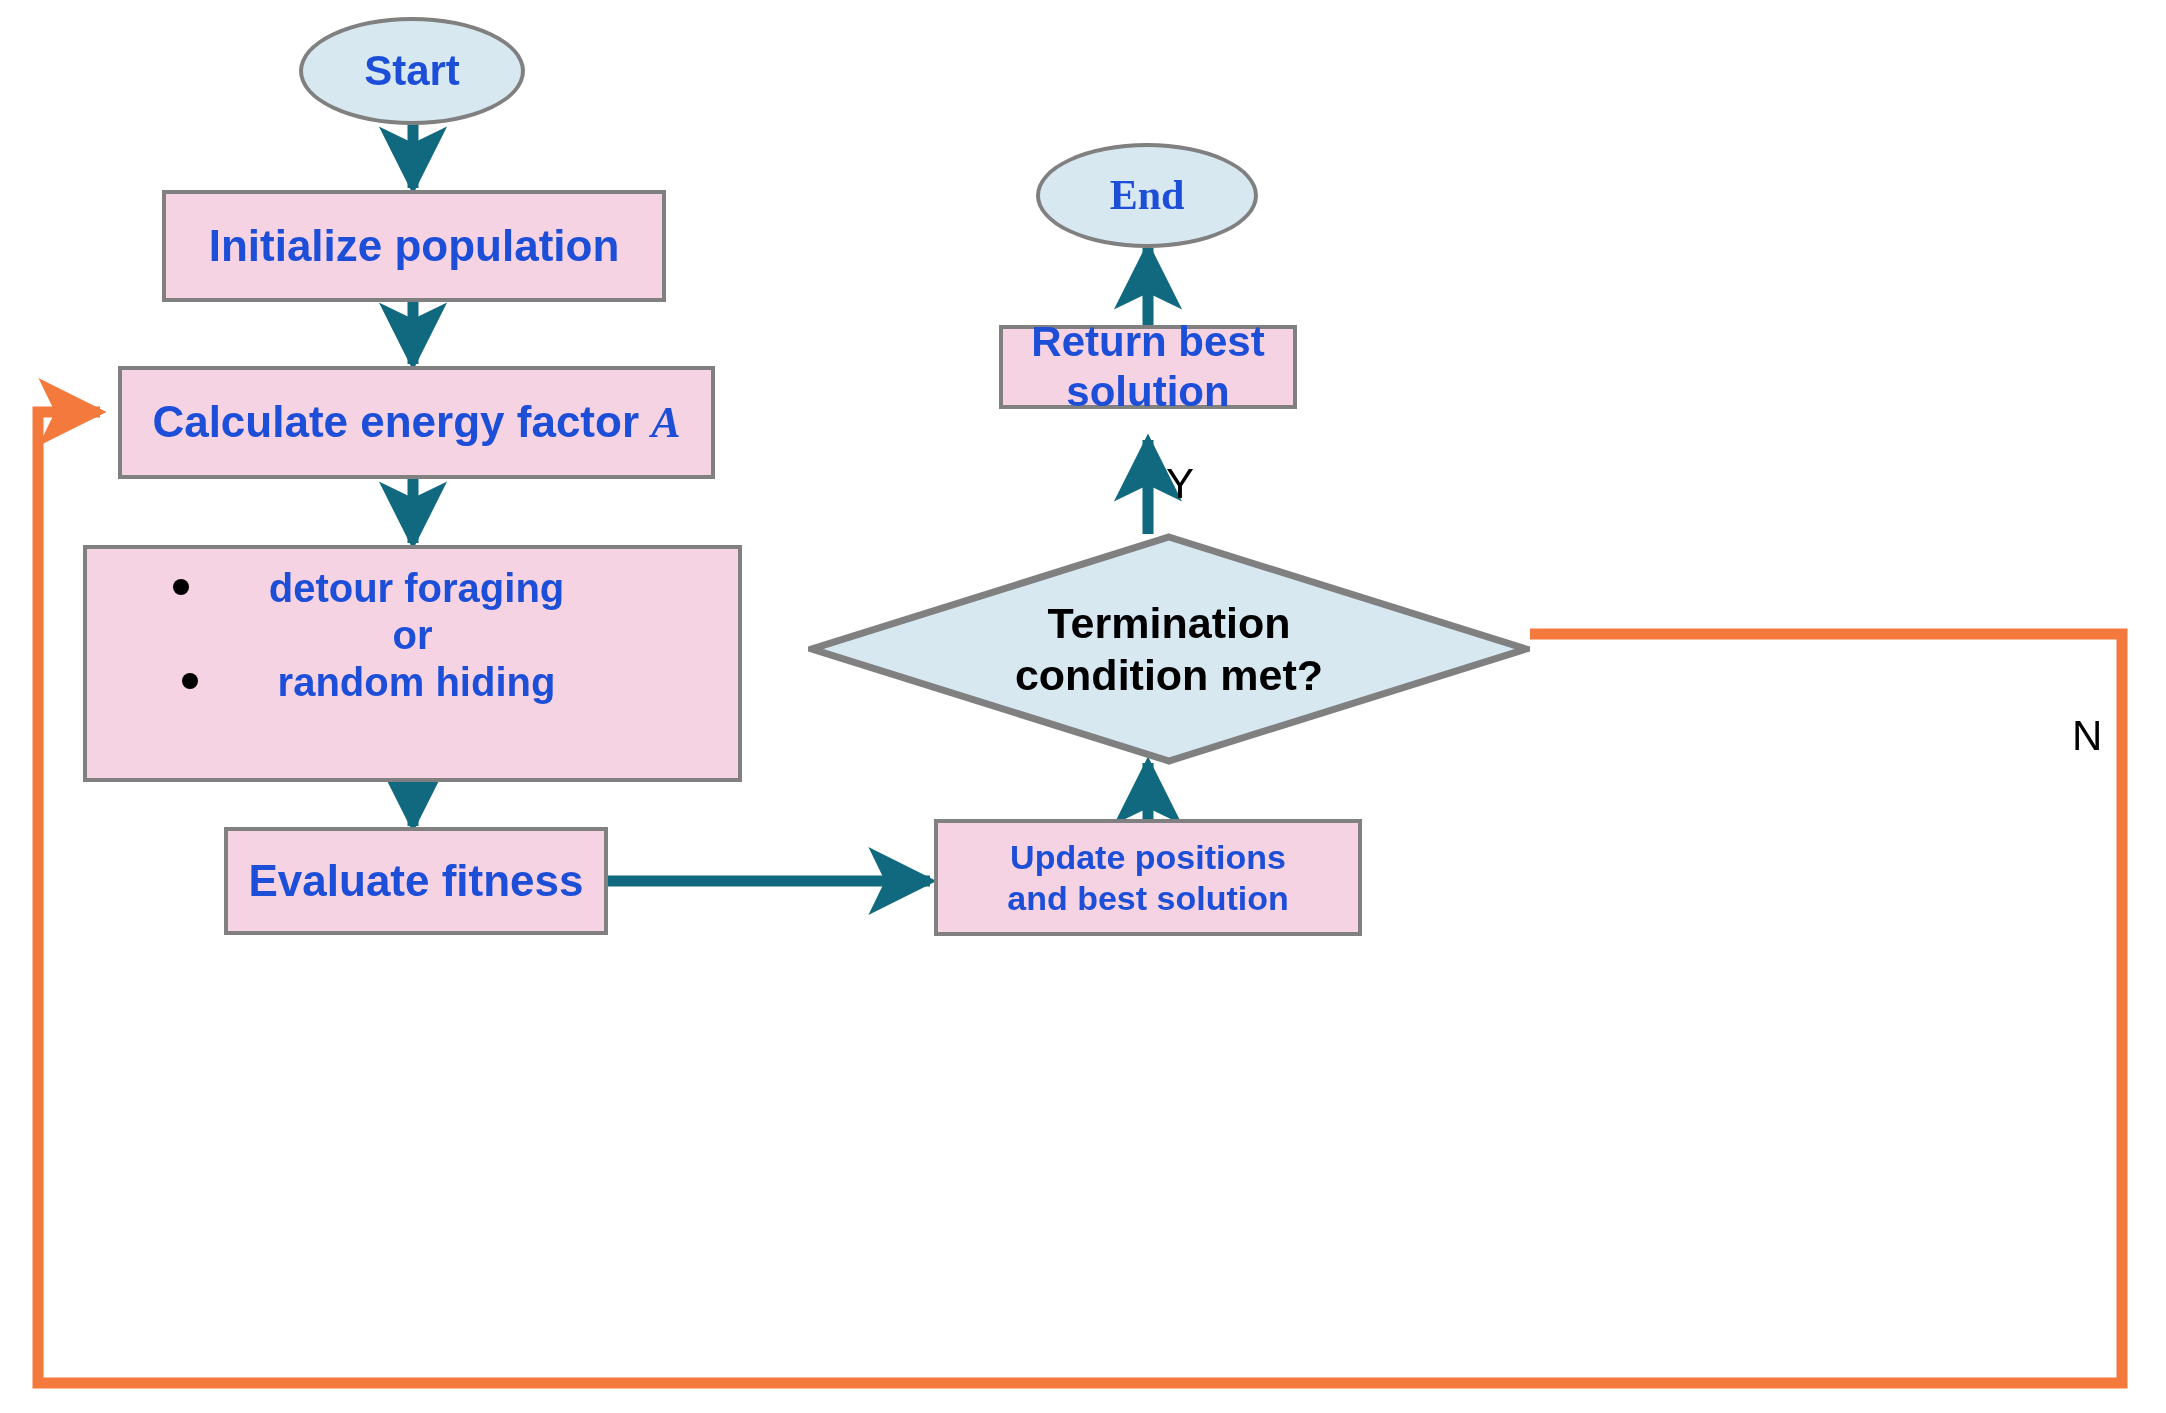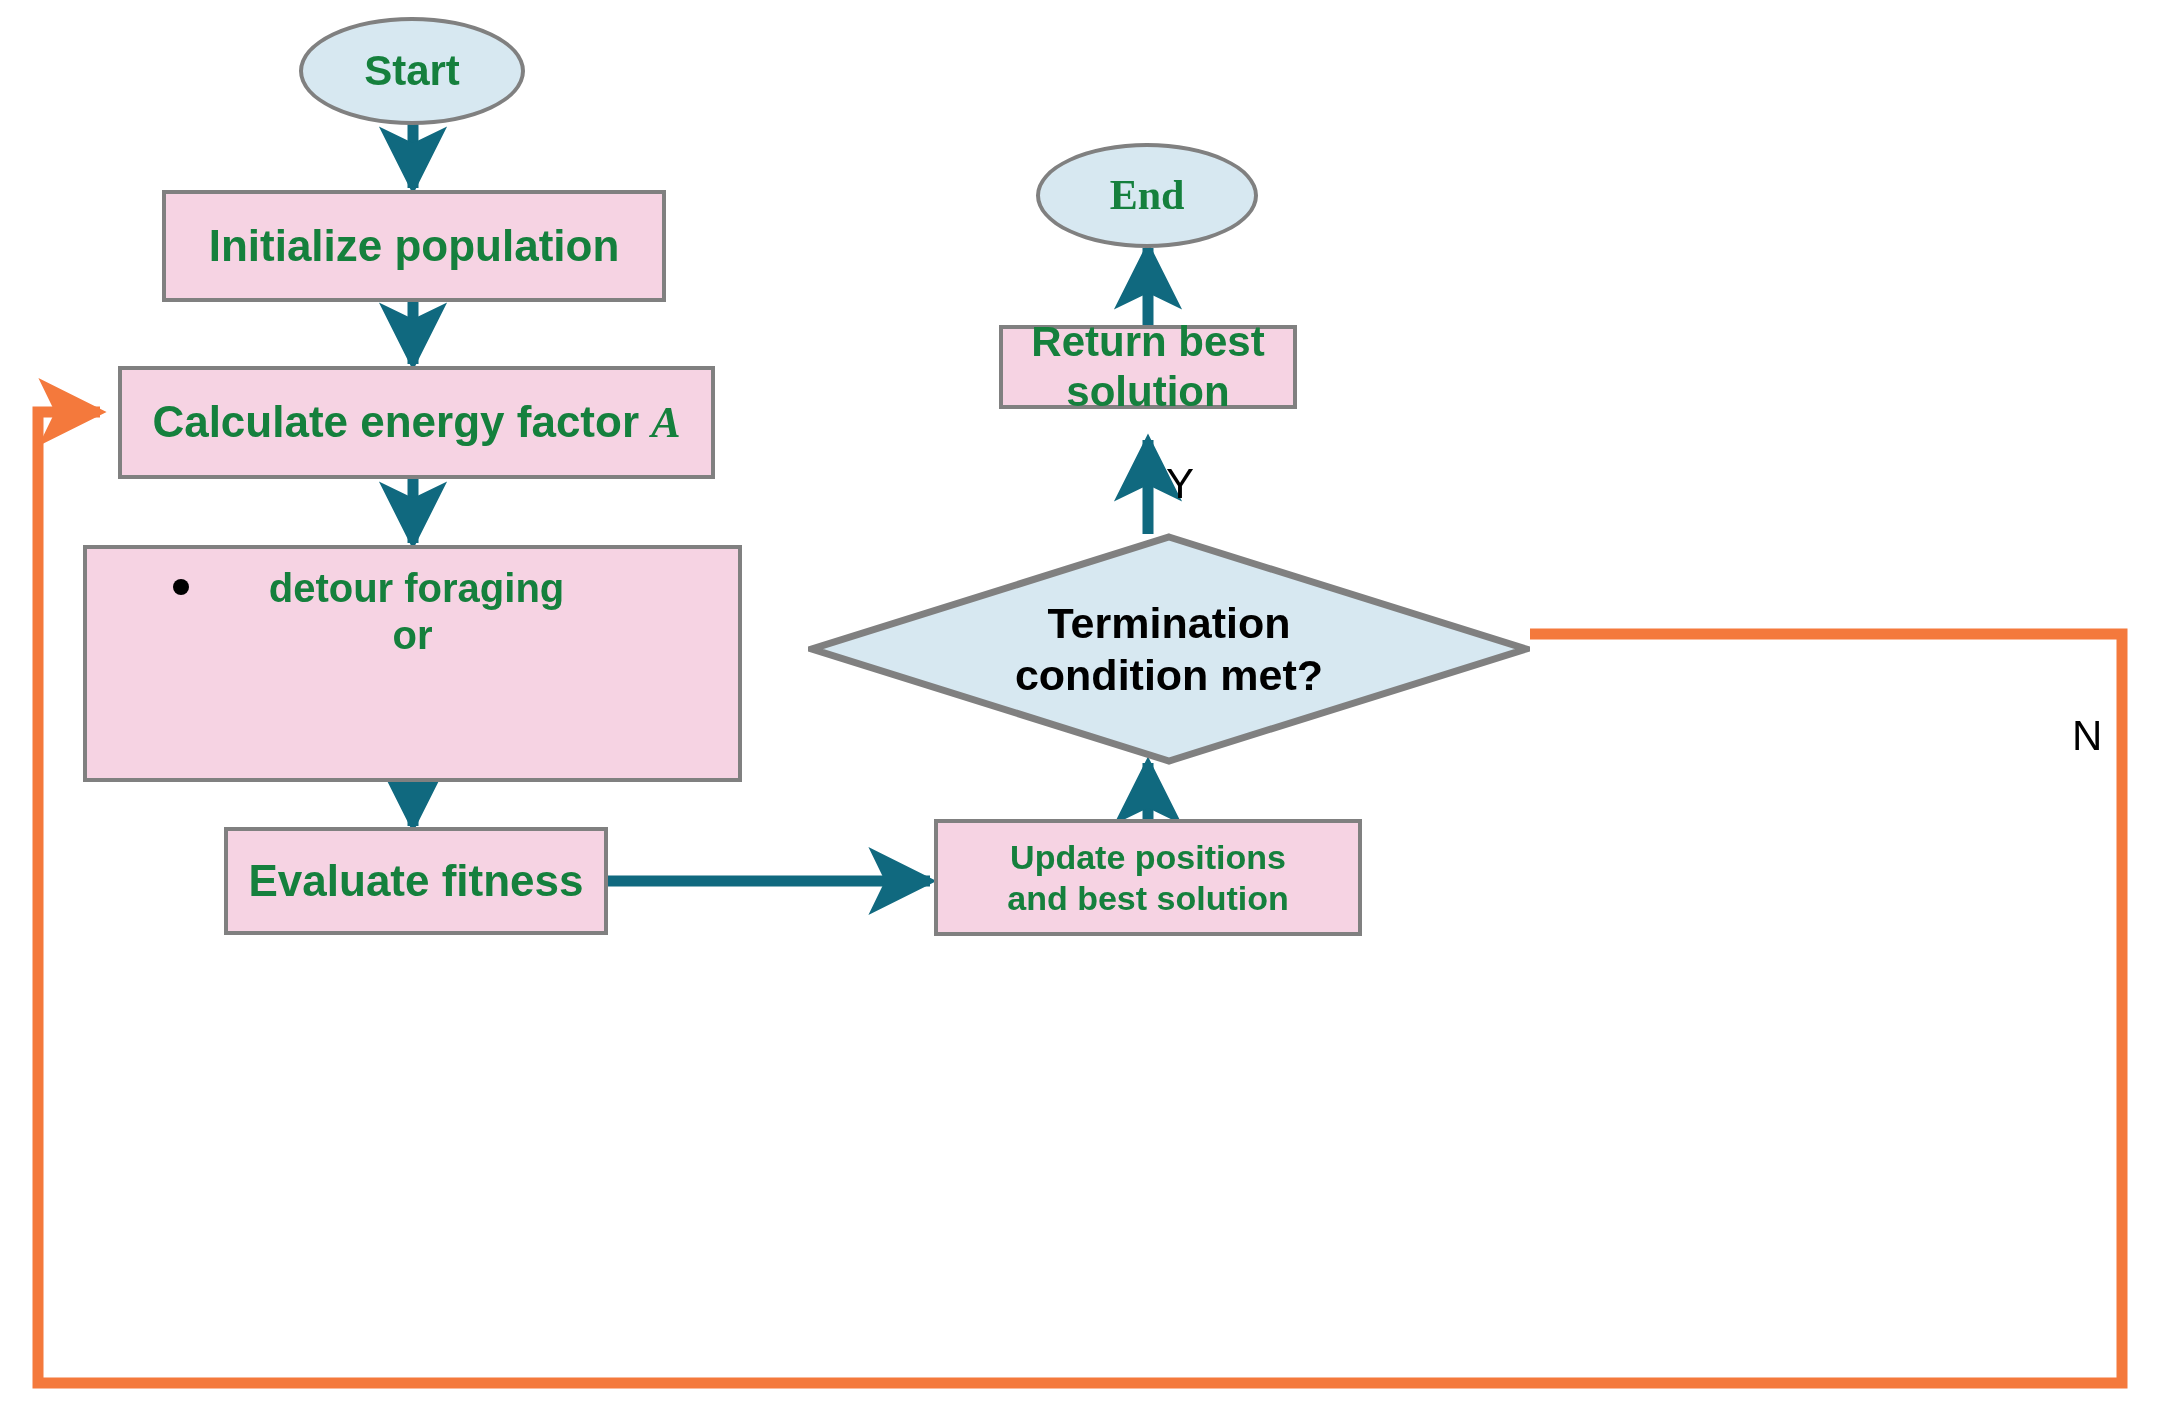--- a/index.html
+++ b/index.html
@@ -24,21 +24,21 @@
     width: 2166px;
     height: 1413px;
   }
   .node {
     position: absolute;
     box-sizing: border-box;
     display: flex;
     align-items: center;
     justify-content: center;
     text-align: center;
-    color: #15803d;
+    color: #1d4ed8;
     font-weight: bold;
     line-height: 1.18;
     z-index: 3;
   }
   .proc {
     background: #f6d3e3;
     border: 4px solid #808080;
   }
   .term {
     background: #d7e8f1;
@@ -146,20 +146,23 @@
   </div>
 
   <div class="node proc" style="left:83px; top:545px; width:659px; height:237px; font-size:42px; flex-direction:column; justify-content:flex-start; padding-top:16px;">
     <ul class="blist" style="font-size:40px; font-weight:bold;">
       <li>
         <span class="bul"></span><span>detour foraging</span>
       </li>
       <li style="padding-left:0;">
         <span>or</span>
       </li>
+      <li>
+        <span class="bul"></span><span>random hiding</span>
+      </li>
     </ul>
   </div>
 
   <div class="node proc" style="left:224px; top:827px; width:384px; height:108px; font-size:44px;">
     <span>Evaluate fitness</span>
   </div>
 
   <div class="node proc" style="left:934px; top:819px; width:428px; height:117px; font-size:34px; flex-direction:column;">
     <span>Update positions</span>
     <span>and best solution</span>

